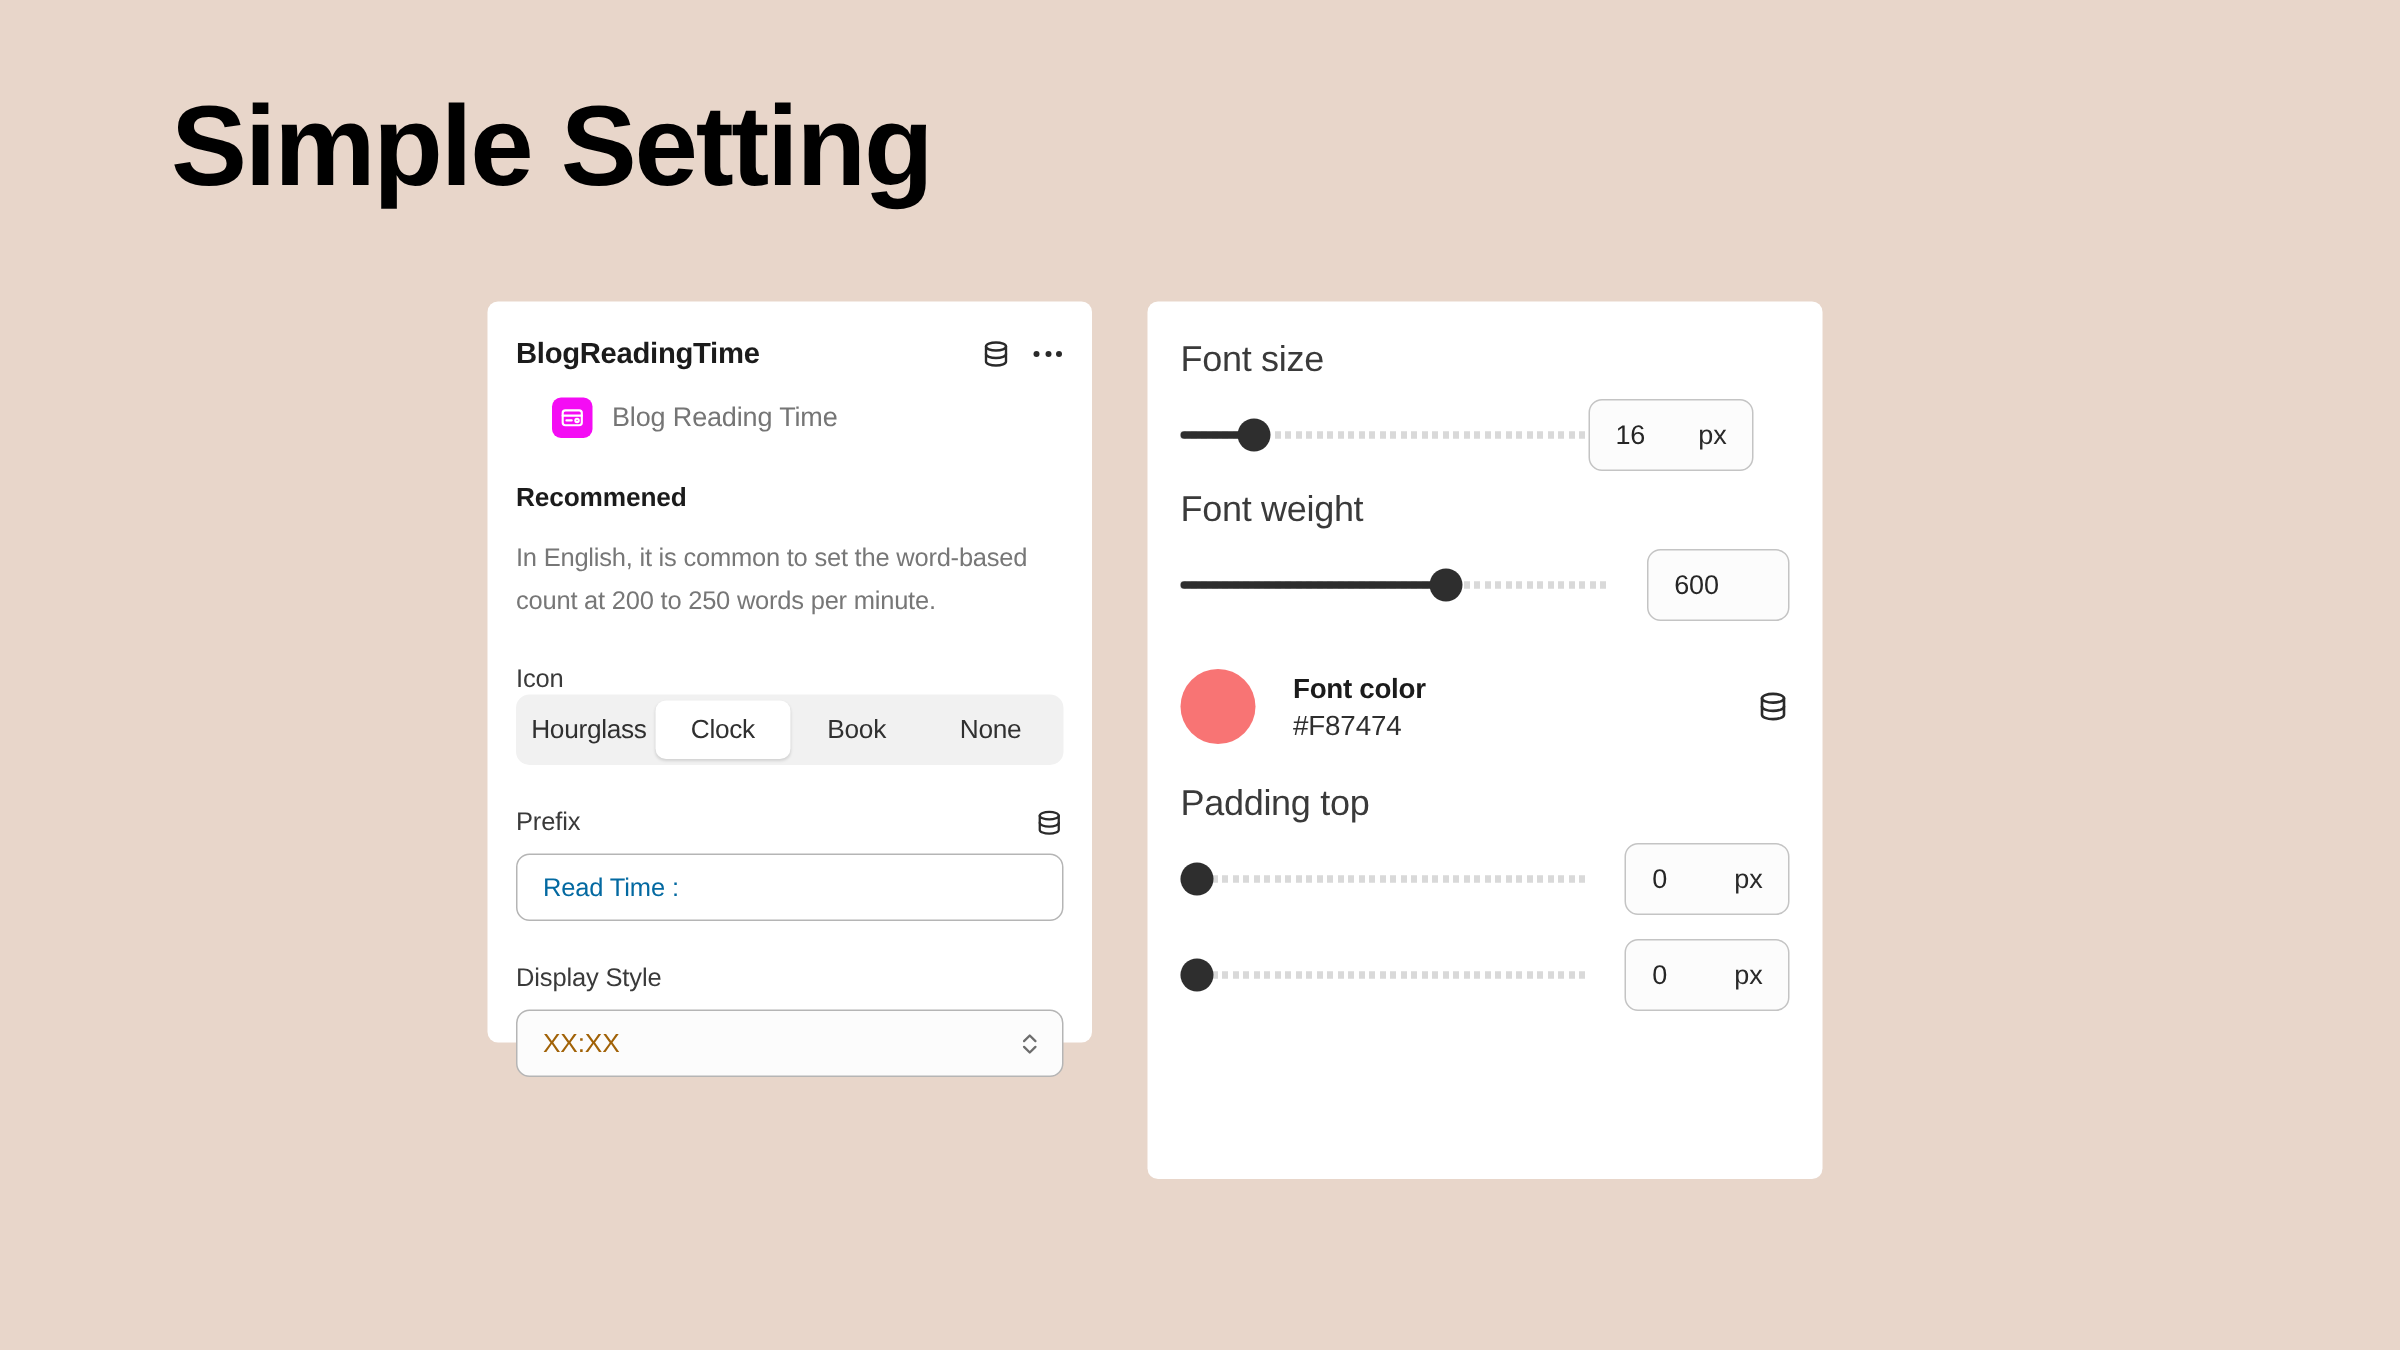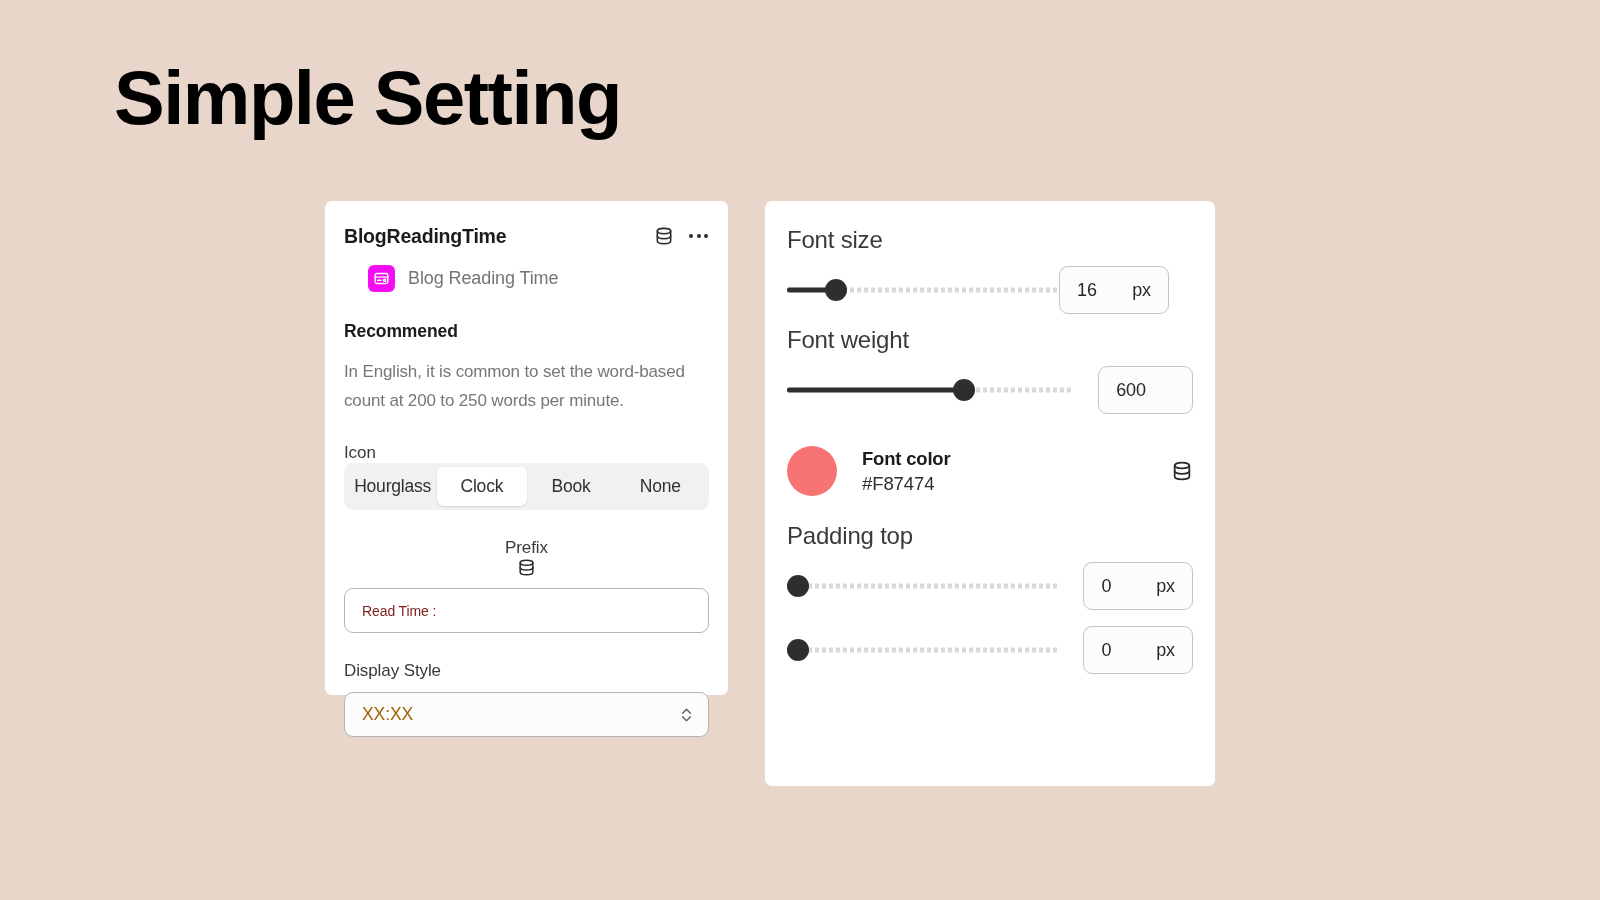--- a/index.html
+++ b/index.html
@@ -135,21 +135,20 @@
   
   .field-label {
     font-size: 17px;
     color: #3a3a3a;
     letter-spacing: -0.1px;
   }
   .field-label-row {
     display: flex;
     align-items: center;
     justify-content: space-between;
-    flex-direction: column;
   }
 
   .field-block { margin-top: 28px; }
 
   
   .segmented {
     display: flex;
     background: #f1f1f1;
     border-radius: 9px;
     padding: 4px;
@@ -175,22 +174,22 @@
 
   
   .text-input {
     margin-top: 11px;
     width: 100%;
     height: 45px;
     border: 1px solid #b5b5b5;
     border-radius: 9px;
     background: #ffffff;
     font-family: "Liberation Sans", sans-serif;
-    font-size: 14px;
-    color: #7f1d1d;
+    font-size: 17px;
+    color: #0369a1;
     padding: 0 17px;
     letter-spacing: -0.1px;
     outline: none;
   }
 
   
   .select-wrap {
     margin-top: 11px;
     position: relative;
     width: 100%;

